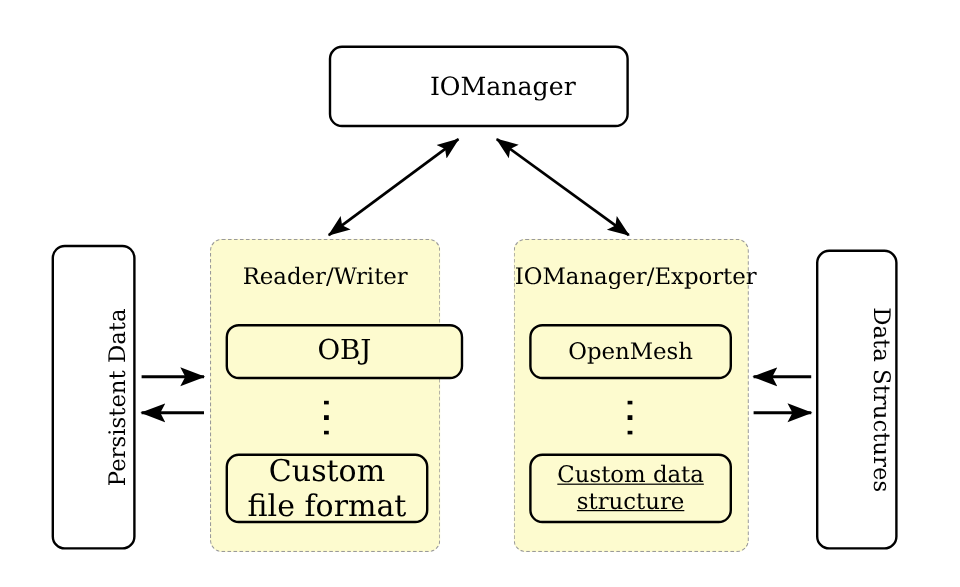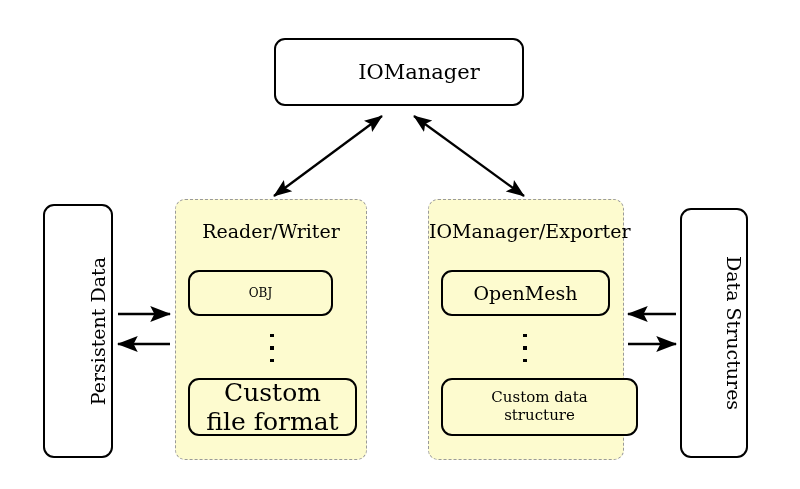--- a/index.html
+++ b/index.html
@@ -99,24 +99,24 @@
   .panel-title {
     position: absolute;
     left: 0;
     right: 0;
     top: 20px;
     text-align: center;
     font-size: 19px;
     white-space: nowrap;
   }
 
-  .sub-box.rw-1 { left: 188px; top: 270px; width: 145px; height: 46px; font-size: 12px; }
+  .sub-box.rw-1 { left: 188px; top: 270px; width: 198px; height: 46px; font-size: 23px; }
   .sub-box.rw-2 { left: 188px; top: 378px; width: 169px; height: 58px; font-size: 25px; }
   .sub-box.ie-1 { left: 441px; top: 270px; width: 169px; height: 46px; font-size: 19px; }
-  .sub-box.ie-2 { left: 441px; top: 378px; width: 197px; height: 58px; font-size: 15px; }
+  .sub-box.ie-2 { left: 441px; top: 378px; width: 169px; height: 58px; font-size: 19px; text-decoration: underline; }
 
   .vdots {
     position: absolute;
     width: 20px;
     display: flex;
     flex-direction: column;
     align-items: center;
     justify-content: space-between;
     height: 28px;
   }

